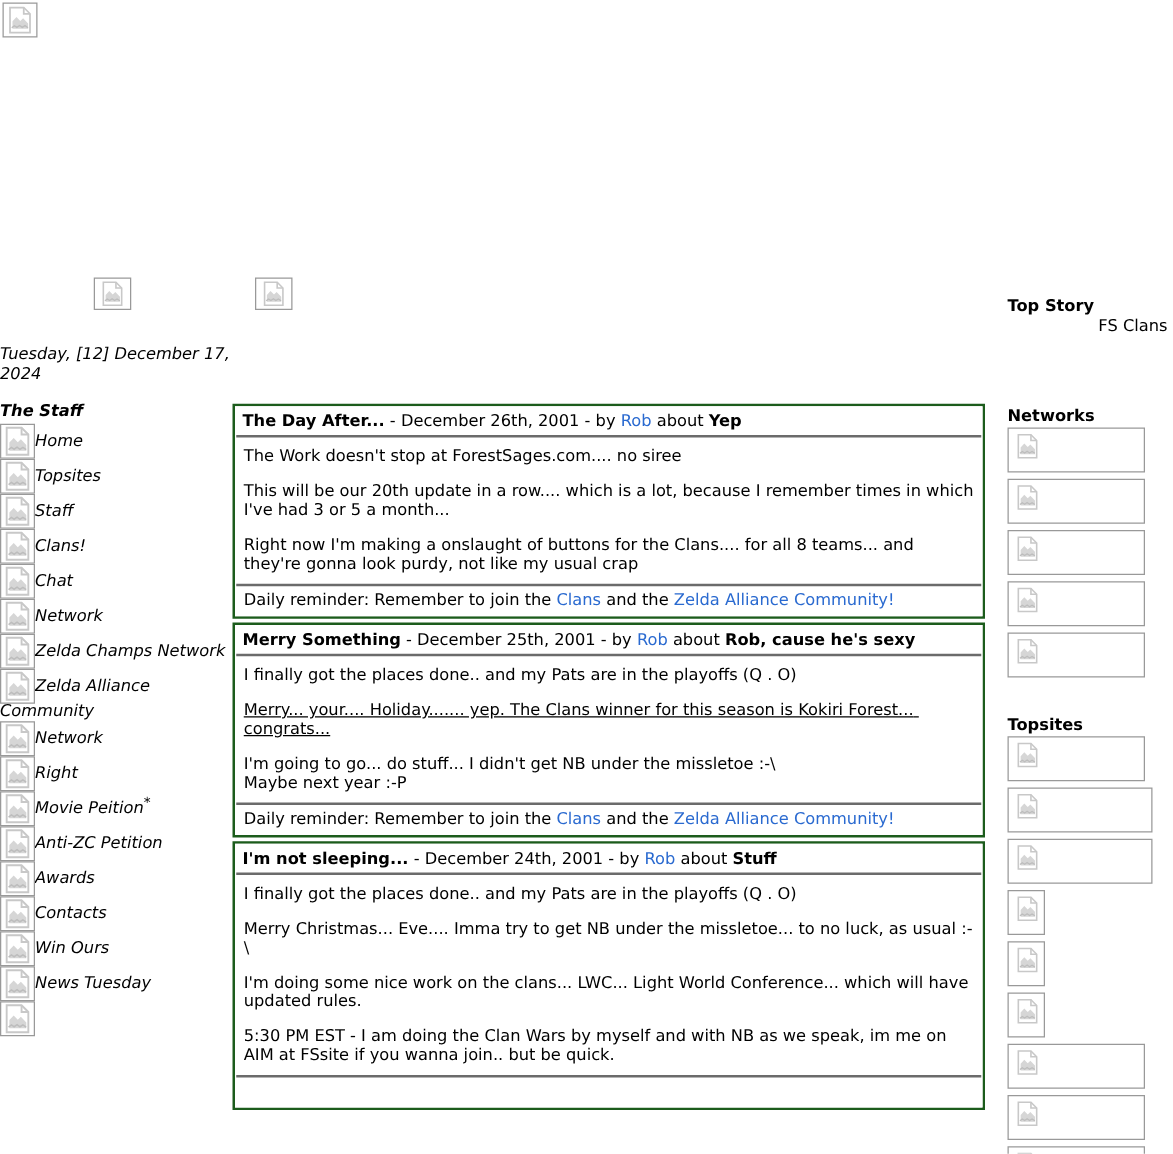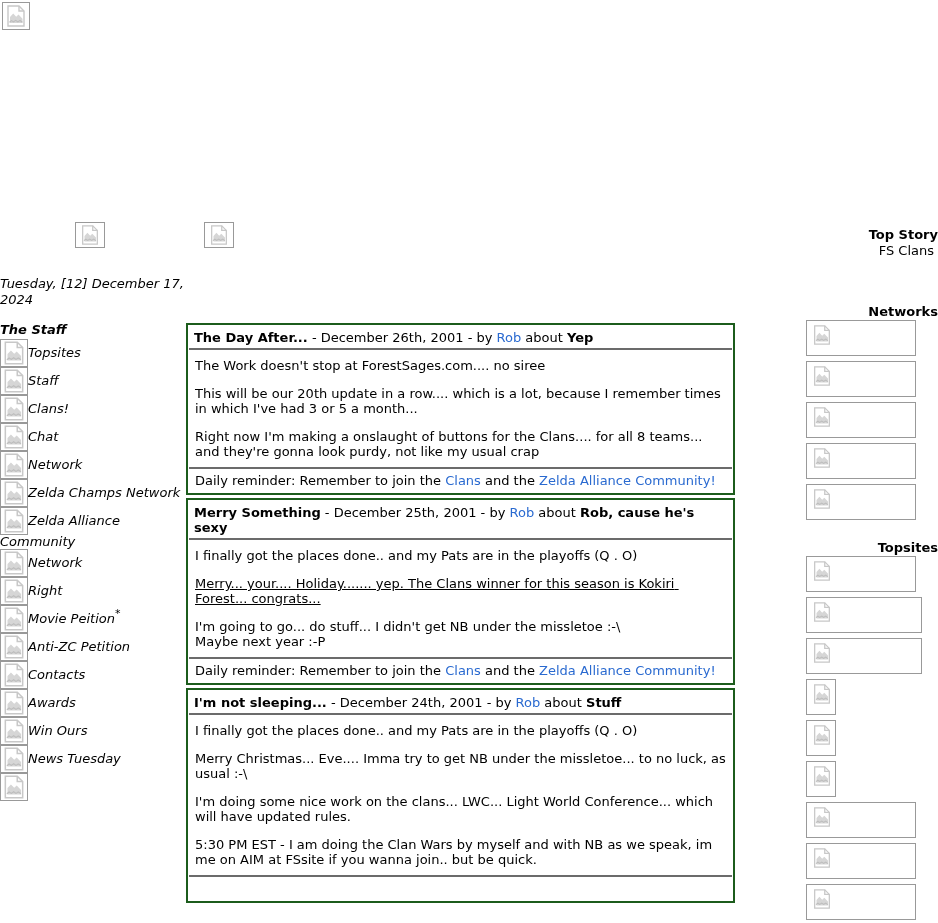--- a/index.html
+++ b/index.html
@@ -88,21 +88,21 @@
   }
   .side-item .star {
     vertical-align: super;
     font-size: 11px;
   }
 
   
   #centercol {
     position: absolute;
     left: 186px; top: 323px;
-    width: 549px;
+    width: 602px;
   }
   .post {
     border: 2px solid #1c5c1c;
     background: #ffffff;
     margin: 0 0 3px 0;
     padding: 0;
   }
   .post-inner {
     border: 1px solid #ffffff;
   }
@@ -138,22 +138,21 @@
 
   
   #rightcol {
     position: absolute;
     left: 806px; top: 226px;
     width: 132px;
   }
   .r-head {
     font-weight: bold;
     font-size: 13px;
-    margin: 1px 0 1px 0;
-    text-align: right;
+    margin: 12px 0 1px 0;
   }
   .topstory-val {
     text-align: right;
     font-size: 13px;
     padding-right: 4px;
     line-height: 16px;
   }
   .r-gap { height: 44px; }
   .r-gap2 { height: 14px; }
   .r-box {
@@ -206,20 +205,26 @@
 
 <div id="leftcol">
   <div id="datestamp">Tuesday, [12] December 17, 2024</div>
   <div class="side-head">The Staff</div>
   <div id="side-items">
       <div class="side-item"><span class="brokenimg"><svg width="26" height="26" viewBox="0 0 24 24" aria-hidden="true">
             <path d="M4 2 h11 l5 5 v15 h-16 z" fill="#ffffff" stroke="#c8c8c8" stroke-width="1.4"></path>
             <path d="M15 2 v5 h5" fill="none" stroke="#c8c8c8" stroke-width="1.4"></path>
             <path d="M6 13 l3.2 -3.4 l3 3.1 l2.3 -2.2 l4 4.2 v4.3 h-12.5 z" fill="#d6d6d6"></path>
             <path d="M5.4 18.2 l2.1 -1.6 l2 1.3 l2.2 -1.5 l2.1 1.5 l2.2 -1.4 l2.4 1.7" fill="none" stroke="#bdbdbd" stroke-width="1.1"></path>
+          </svg></span><span class="lbl">Home</span></div>
+      <div class="side-item"><span class="brokenimg"><svg width="26" height="26" viewBox="0 0 24 24" aria-hidden="true">
+            <path d="M4 2 h11 l5 5 v15 h-16 z" fill="#ffffff" stroke="#c8c8c8" stroke-width="1.4"></path>
+            <path d="M15 2 v5 h5" fill="none" stroke="#c8c8c8" stroke-width="1.4"></path>
+            <path d="M6 13 l3.2 -3.4 l3 3.1 l2.3 -2.2 l4 4.2 v4.3 h-12.5 z" fill="#d6d6d6"></path>
+            <path d="M5.4 18.2 l2.1 -1.6 l2 1.3 l2.2 -1.5 l2.1 1.5 l2.2 -1.4 l2.4 1.7" fill="none" stroke="#bdbdbd" stroke-width="1.1"></path>
           </svg></span><span class="lbl">Topsites</span></div>
       <div class="side-item"><span class="brokenimg"><svg width="26" height="26" viewBox="0 0 24 24" aria-hidden="true">
             <path d="M4 2 h11 l5 5 v15 h-16 z" fill="#ffffff" stroke="#c8c8c8" stroke-width="1.4"></path>
             <path d="M15 2 v5 h5" fill="none" stroke="#c8c8c8" stroke-width="1.4"></path>
             <path d="M6 13 l3.2 -3.4 l3 3.1 l2.3 -2.2 l4 4.2 v4.3 h-12.5 z" fill="#d6d6d6"></path>
             <path d="M5.4 18.2 l2.1 -1.6 l2 1.3 l2.2 -1.5 l2.1 1.5 l2.2 -1.4 l2.4 1.7" fill="none" stroke="#bdbdbd" stroke-width="1.1"></path>
           </svg></span><span class="lbl">Staff</span></div>
       <div class="side-item"><span class="brokenimg"><svg width="26" height="26" viewBox="0 0 24 24" aria-hidden="true">
             <path d="M4 2 h11 l5 5 v15 h-16 z" fill="#ffffff" stroke="#c8c8c8" stroke-width="1.4"></path>
             <path d="M15 2 v5 h5" fill="none" stroke="#c8c8c8" stroke-width="1.4"></path>
@@ -272,27 +277,27 @@
             <path d="M4 2 h11 l5 5 v15 h-16 z" fill="#ffffff" stroke="#c8c8c8" stroke-width="1.4"></path>
             <path d="M15 2 v5 h5" fill="none" stroke="#c8c8c8" stroke-width="1.4"></path>
             <path d="M6 13 l3.2 -3.4 l3 3.1 l2.3 -2.2 l4 4.2 v4.3 h-12.5 z" fill="#d6d6d6"></path>
             <path d="M5.4 18.2 l2.1 -1.6 l2 1.3 l2.2 -1.5 l2.1 1.5 l2.2 -1.4 l2.4 1.7" fill="none" stroke="#bdbdbd" stroke-width="1.1"></path>
           </svg></span><span class="lbl">Anti-ZC Petition</span></div>
       <div class="side-item"><span class="brokenimg"><svg width="26" height="26" viewBox="0 0 24 24" aria-hidden="true">
             <path d="M4 2 h11 l5 5 v15 h-16 z" fill="#ffffff" stroke="#c8c8c8" stroke-width="1.4"></path>
             <path d="M15 2 v5 h5" fill="none" stroke="#c8c8c8" stroke-width="1.4"></path>
             <path d="M6 13 l3.2 -3.4 l3 3.1 l2.3 -2.2 l4 4.2 v4.3 h-12.5 z" fill="#d6d6d6"></path>
             <path d="M5.4 18.2 l2.1 -1.6 l2 1.3 l2.2 -1.5 l2.1 1.5 l2.2 -1.4 l2.4 1.7" fill="none" stroke="#bdbdbd" stroke-width="1.1"></path>
+          </svg></span><span class="lbl">Awards</span></div>
+      <div class="side-item"><span class="brokenimg"><svg width="26" height="26" viewBox="0 0 24 24" aria-hidden="true">
+            <path d="M4 2 h11 l5 5 v15 h-16 z" fill="#ffffff" stroke="#c8c8c8" stroke-width="1.4"></path>
+            <path d="M15 2 v5 h5" fill="none" stroke="#c8c8c8" stroke-width="1.4"></path>
+            <path d="M6 13 l3.2 -3.4 l3 3.1 l2.3 -2.2 l4 4.2 v4.3 h-12.5 z" fill="#d6d6d6"></path>
+            <path d="M5.4 18.2 l2.1 -1.6 l2 1.3 l2.2 -1.5 l2.1 1.5 l2.2 -1.4 l2.4 1.7" fill="none" stroke="#bdbdbd" stroke-width="1.1"></path>
           </svg></span><span class="lbl">Contacts</span></div>
-      <div class="side-item"><span class="brokenimg"><svg width="26" height="26" viewBox="0 0 24 24" aria-hidden="true">
-            <path d="M4 2 h11 l5 5 v15 h-16 z" fill="#ffffff" stroke="#c8c8c8" stroke-width="1.4"></path>
-            <path d="M15 2 v5 h5" fill="none" stroke="#c8c8c8" stroke-width="1.4"></path>
-            <path d="M6 13 l3.2 -3.4 l3 3.1 l2.3 -2.2 l4 4.2 v4.3 h-12.5 z" fill="#d6d6d6"></path>
-            <path d="M5.4 18.2 l2.1 -1.6 l2 1.3 l2.2 -1.5 l2.1 1.5 l2.2 -1.4 l2.4 1.7" fill="none" stroke="#bdbdbd" stroke-width="1.1"></path>
-          </svg></span><span class="lbl">Awards</span></div>
       <div class="side-item"><span class="brokenimg"><svg width="26" height="26" viewBox="0 0 24 24" aria-hidden="true">
             <path d="M4 2 h11 l5 5 v15 h-16 z" fill="#ffffff" stroke="#c8c8c8" stroke-width="1.4"></path>
             <path d="M15 2 v5 h5" fill="none" stroke="#c8c8c8" stroke-width="1.4"></path>
             <path d="M6 13 l3.2 -3.4 l3 3.1 l2.3 -2.2 l4 4.2 v4.3 h-12.5 z" fill="#d6d6d6"></path>
             <path d="M5.4 18.2 l2.1 -1.6 l2 1.3 l2.2 -1.5 l2.1 1.5 l2.2 -1.4 l2.4 1.7" fill="none" stroke="#bdbdbd" stroke-width="1.1"></path>
           </svg></span><span class="lbl">Win Ours</span></div>
       <div class="side-item"><span class="brokenimg"><svg width="26" height="26" viewBox="0 0 24 24" aria-hidden="true">
             <path d="M4 2 h11 l5 5 v15 h-16 z" fill="#ffffff" stroke="#c8c8c8" stroke-width="1.4"></path>
             <path d="M15 2 v5 h5" fill="none" stroke="#c8c8c8" stroke-width="1.4"></path>
             <path d="M6 13 l3.2 -3.4 l3 3.1 l2.3 -2.2 l4 4.2 v4.3 h-12.5 z" fill="#d6d6d6"></path>

